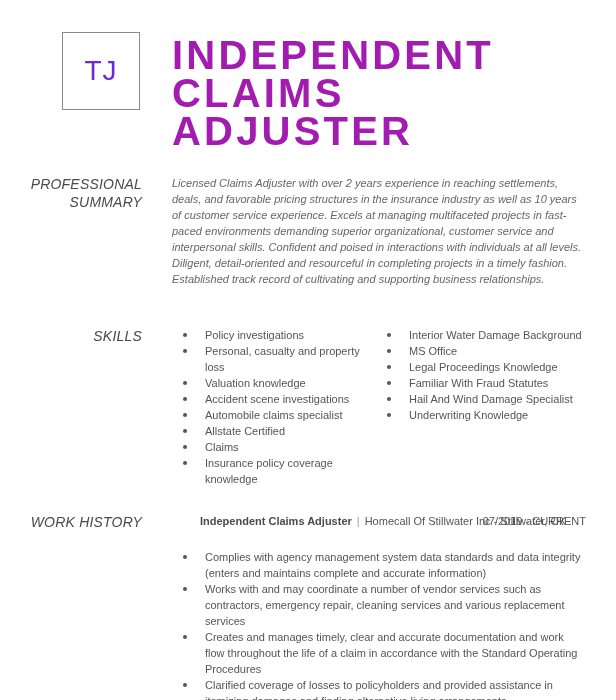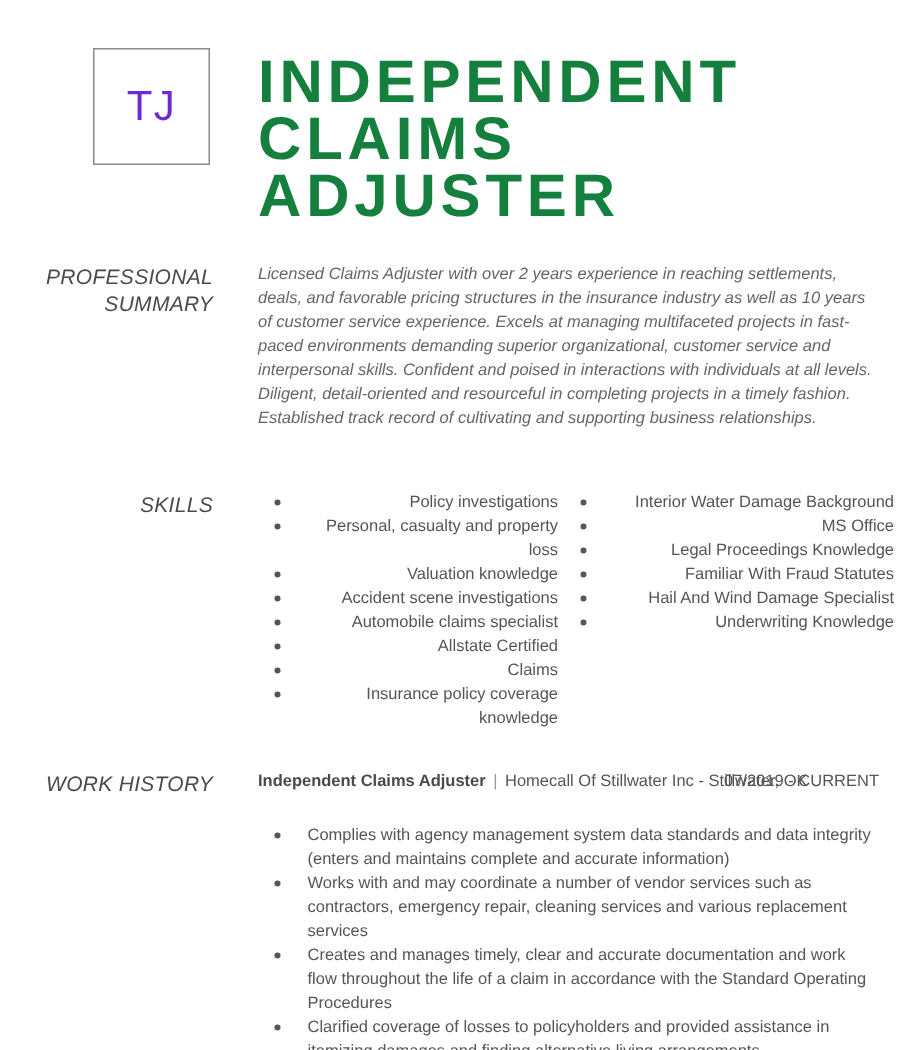--- a/index.html
+++ b/index.html
@@ -6,49 +6,49 @@
     html, body { width: 616px; height: 700px; overflow: hidden; background: #ffffff; }
     body { font-family: "Liberation Sans", sans-serif; color: #474747; position: relative; }
     .monogram {
       position: absolute; left: 62px; top: 32px; width: 78px; height: 78px;
       border: 1px solid #8a8a8a; display: flex; align-items: center; justify-content: center;
       font-size: 28px; color: #6d28d9; letter-spacing: 1px;
     }
     .title {
       position: absolute; left: 172px; top: 36px; width: 420px;
       font-family: "Liberation Sans", sans-serif; font-weight: bold;
-      font-size: 40px; line-height: 38px; letter-spacing: 3.2px; color: #15803d;
+      font-size: 40px; line-height: 38px; letter-spacing: 3.2px; color: #a21caf;
     }
     .title span { display: block; }
     .sec-label {
       position: absolute; right: 474px; text-align: right;
       font-size: 14px; line-height: 18px; color: #4a4a4a; letter-spacing: 0.2px;
       text-transform: uppercase;
       font-style: italic;
     }
     .summary {
       position: absolute; left: 172px; top: 175px; width: 414px;
       font-style: italic; font-size: 11px; line-height: 16px; color: #666;
     }
     .skills-col {
       position: absolute; top: 327px; list-style: none;
       font-size: 11px; line-height: 16px; color: #555;
     }
-    .skills-col li { position: relative; padding-left: 33px; text-align: right; }
+    .skills-col li { position: relative; padding-left: 33px; }
     .skills-col li::before {
       content: ""; position: absolute; left: 11px; top: 6px; width: 4px; height: 4px;
       border-radius: 50%; background: #555;
     }
     .skills-left { left: 172px; width: 200px; }
     .skills-right { left: 376px; width: 220px; }
     .job-head {
       position: absolute; left: 172px; top: 513px; width: 414px;
       font-size: 11px; line-height: 16px; color: #555;
     }
-    .job-title { font-weight: bold; color: #4a4a4a; }
+    .job-title { font-weight: bold; color: #4a4a4a; margin-left: 28px; }
     .sep { color: #999; margin: 0 5px; }
     .job-dates { position: absolute; right: 0; top: 0; }
     .job-bullets {
       position: absolute; left: 172px; top: 549px; width: 414px; list-style: none;
       font-size: 11px; line-height: 16px; color: #555;
     }
     .job-bullets li { position: relative; padding-left: 33px; }
     .job-bullets li::before {
       content: ""; position: absolute; left: 11px; top: 6px; width: 4px; height: 4px;
       border-radius: 50%; background: #555;

